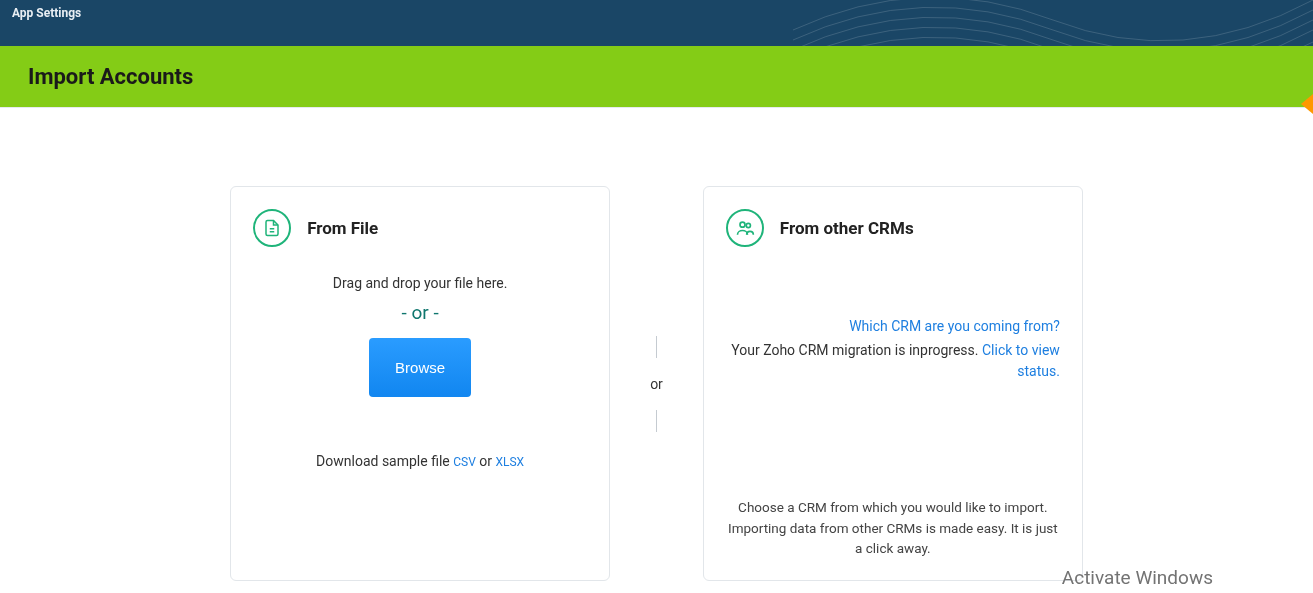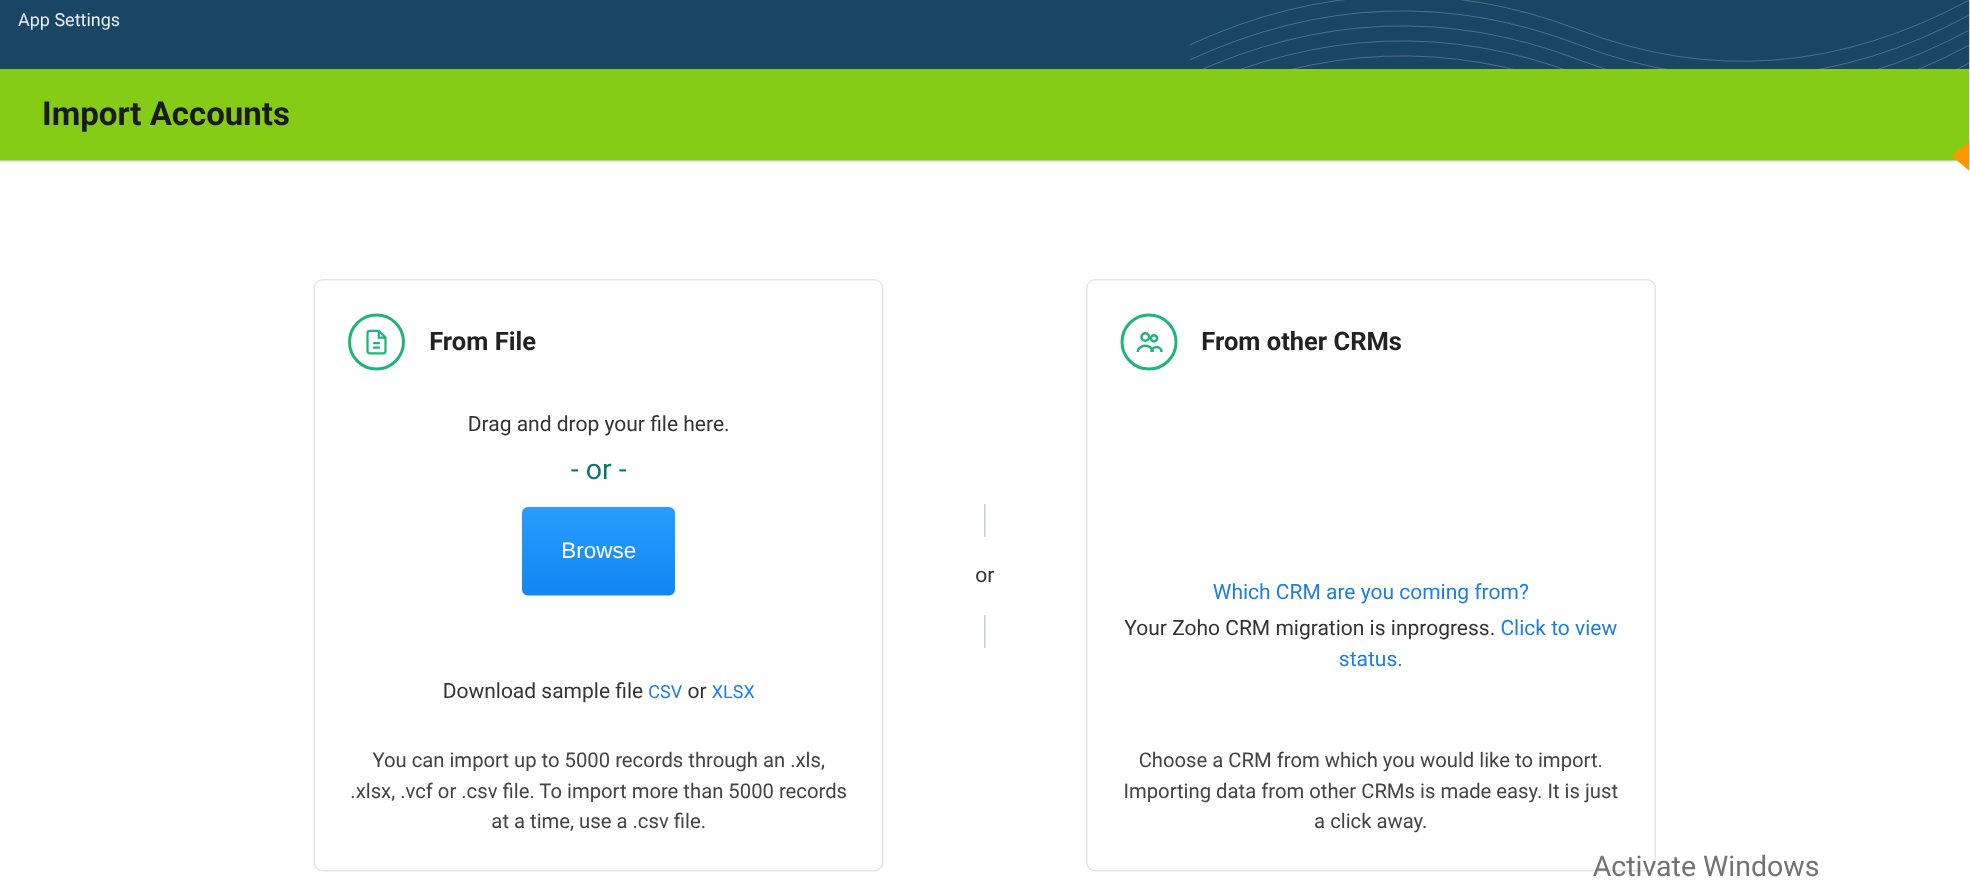--- a/index.html
+++ b/index.html
@@ -21,21 +21,21 @@
     overflow: hidden;
   }
   .header .bg-pattern svg {
     position: absolute;
     right: 0;
     top: -30px;
     opacity: 0.25;
   }
   .app-settings {
     font-size: 12px;
-    font-weight: 400;
+    font-weight: 700;
     color: #e8eef3;
     margin-bottom: 1px;
   }
   .app-name {
     font-size: 18px;
     font-weight: 700;
     color: #ffffff;
   }
   .subheader {
     background: #84cc16;
@@ -54,21 +54,21 @@
     width: 0; height: 0;
     border-top: 10px solid transparent;
     border-bottom: 10px solid transparent;
     border-right: 12px solid #ff9800;
   }
   .main {
     display: flex;
     justify-content: center;
     align-items: flex-start;
     padding: 78px 0 0 0;
-    gap: 61px;
+    gap: 40px;
   }
   .card {
     width: 380px;
     height: 395px;
     border: 1px solid #e2e6ea;
     border-radius: 6px;
     padding: 22px 22px 20px 22px;
     display: flex;
     flex-direction: column;
     align-items: center;
@@ -147,22 +147,22 @@
     gap: 18px;
     font-size: 14px;
     color: #333;
   }
   .mid-or .vline {
     width: 1px;
     height: 22px;
     background: #c5cbd1;
   }
   .crm-question {
-    margin-top: 112px;
-    text-align: center;
+    margin-top: 43px;
+    text-align: right;
   }
   .crm-question .q {
     color: #1e7fe0;
     font-size: 14px;
     display: block;
     margin-bottom: 6px;
     cursor: pointer;
   }
   .crm-question .status {
     font-size: 14px;
@@ -215,21 +215,20 @@
         </svg>
       </div>
       <div class="card-title">From File</div>
     </div>
     <div class="drag-text">Drag and drop your file here.</div>
     <div class="or-text">-  or  -</div>
     <button class="browse-btn">Browse</button>
     <div class="sample-line">
       <span>Download sample file </span><a class="link link-lg">CSV</a><span> or </span><a class="link link-lg">XLSX</a>
     </div>
-    <div class="card-footer">You can import up to 5000 records through an .xls, .xlsx, .vcf or .csv file. To import more than 5000 records at a time, use a .csv file.</div>
   </div>
 
   <div class="mid-or">
     <div class="vline"></div>
     <span>or</span>
     <div class="vline"></div>
   </div>
 
   <div class="card">
     <div class="card-header">

